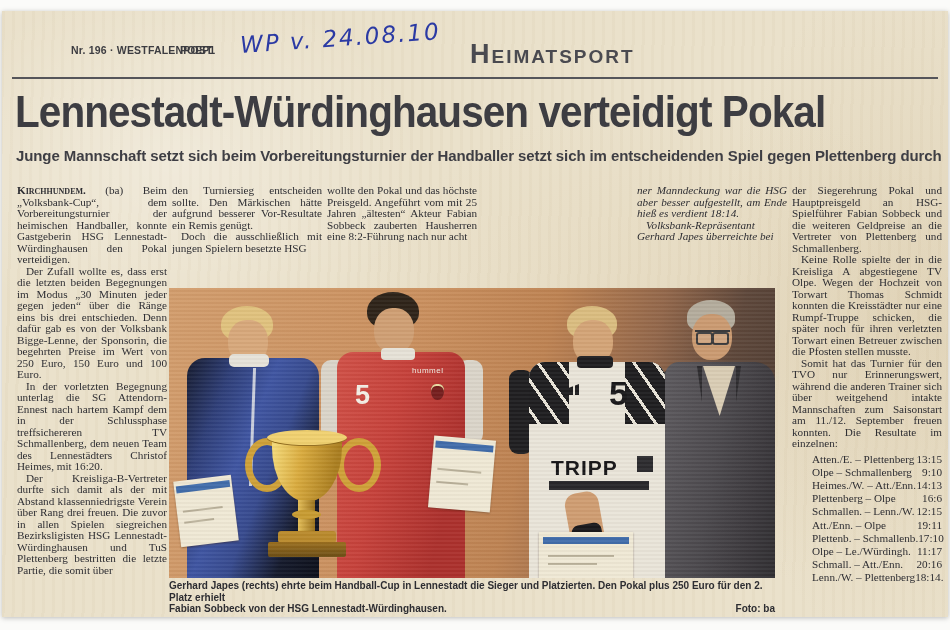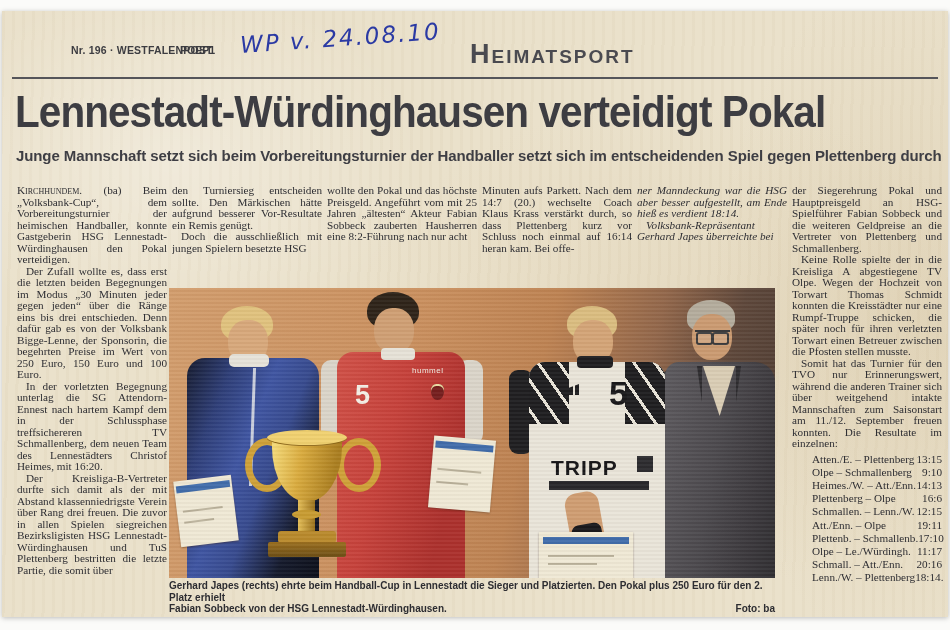--- a/index.html
+++ b/index.html
@@ -27,21 +27,21 @@
   
   .col{position:absolute;top:174px;width:150px;font-size:11.2px;line-height:11.5px;color:#2e2e33;text-align:justify;}
   .col p{margin:0;}
   .col p + p{text-indent:9px;}
   .c1{left:15px;height:432px;}
   .c2{left:170px;height:96px;overflow:hidden;}
   .c3{left:325px;height:96px;overflow:hidden;}
   .c4{left:480px;height:96px;overflow:hidden;}
   .c5{left:635px;height:96px;overflow:hidden;font-style:italic;}
   .c6{left:790px;width:150px;height:436px;}
-  .dateline{font-variant:small-caps;font-weight:normal;margin-top:21px;}
+  .dateline{font-variant:small-caps;font-weight:bold;margin-top:21px;}
   
   .results{margin-top:3px;margin-left:20px;}
   .result-row{display:flex;justify-content:space-between;line-height:13.2px;}
   .result-row .m{white-space:nowrap;}
   .result-row .s{white-space:nowrap;}
   
   .photo{position:absolute;left:167px;top:277px;width:606px;height:290px;overflow:hidden;
     background:linear-gradient(103deg,#d29d6d 0%,#c98f5e 38%,#bd8252 58%,#91664a 74%,#5c463a 86%,#493930 100%);}
   .photo::after{content:"";position:absolute;inset:0;background:repeating-linear-gradient(0deg,rgba(255,244,230,0.05) 0 2px,rgba(80,50,30,0.04) 2px 4px);pointer-events:none;}
   .head{position:absolute;border-radius:46%;}
@@ -130,23 +130,20 @@
       <p>Der Zufall wollte es, dass erst die letzten beiden Begegnungen im Modus „30 Minuten jeder gegen jeden“ über die Ränge eins bis drei entschieden. Denn dafür gab es von der Volksbank Bigge-Lenne, der Sponsorin, die begehrten Preise im Wert von 250 Euro, 150 Euro und 100 Euro.</p>
       <p>In der vorletzten Begegnung unterlag die SG Attendorn-Ennest nach hartem Kampf dem in der Schlussphase treffsichereren TV Schmallenberg, dem neuen Team des Lennestädters Christof Heimes, mit 16:20.</p>
       <p>Der Kreisliga-B-Vertreter durfte sich damit als der mit Abstand klassenniedrigste Verein über Rang drei freuen. Die zuvor in allen Spielen siegreichen Bezirksligisten HSG Lennestadt-Würdinghausen und TuS Plettenberg bestritten die letzte Partie, die somit über</p>
     </div>
     <div class="col c2">
       <p>den Turniersieg entscheiden sollte. Den Märkischen hätte aufgrund besserer Vor-Resultate ein Remis genügt.</p>
       <p>Doch die ausschließlich mit jungen Spielern besetzte HSG</p>
     </div>
     <div class="col c3">
       <p>wollte den Pokal und das höchste Preisgeld. Angeführt vom mit 25 Jahren „ältesten“ Akteur Fabian Sobbeck zauberten Hausherren eine 8:2-Führung nach nur acht</p>
-    </div>
-    <div class="col c4">
-      <p>Minuten aufs Parkett. Nach dem 14:7 (20.) wechselte Coach Klaus Krass verstärkt durch, so dass Plettenberg kurz vor Schluss noch einmal auf 16:14 heran kam. Bei offe-</p>
     </div>
     <div class="col c5">
       <p>ner Manndeckung war die HSG aber besser aufgestellt, am Ende hieß es verdient 18:14.</p>
       <p>Volksbank-Repräsentant Gerhard Japes überreichte bei</p>
     </div>
     <div class="col c6">
       <p>der Siegerehrung Pokal und Hauptpreisgeld an HSG-Spielführer Fabian Sobbeck und die weiteren Geldpreise an die Vertreter von Plettenberg und Schmallenberg.</p>
       <p>Keine Rolle spielte der in die Kreisliga A abgestiegene TV Olpe. Wegen der Hochzeit von Torwart Thomas Schmidt konnten die Kreisstädter nur eine Rumpf-Truppe schicken, die später noch für ihren verletzten Torwart einen Betreuer zwischen die Pfosten stellen musste.</p>
       <p>Somit hat das Turnier für den TVO nur Erinnerungswert, während die anderen Trainer sich über weitgehend intakte Mannschaften zum Saisonstart am 11./12. September freuen konnten. Die Resultate im einzelnen:</p>
       <div class="results">

